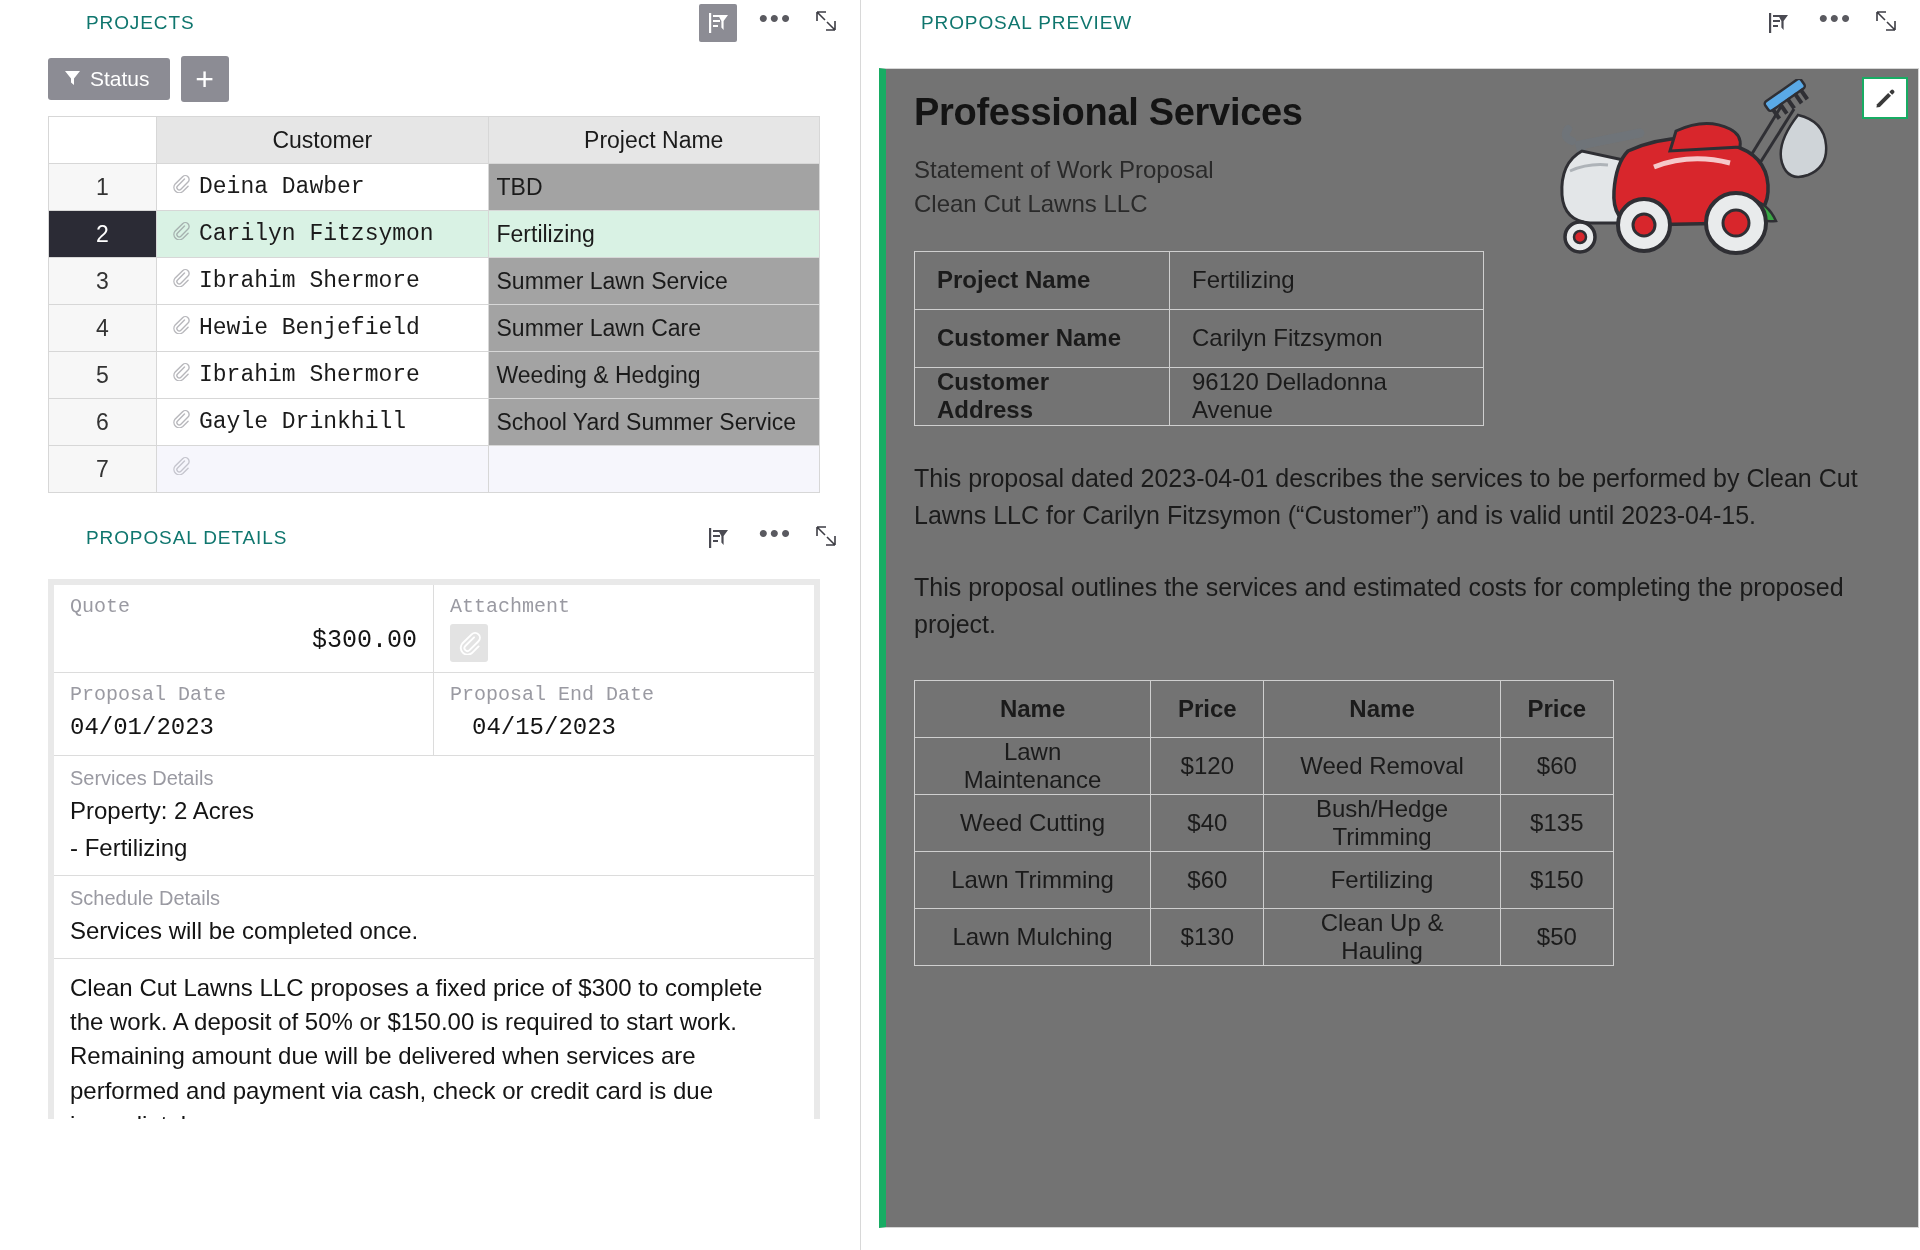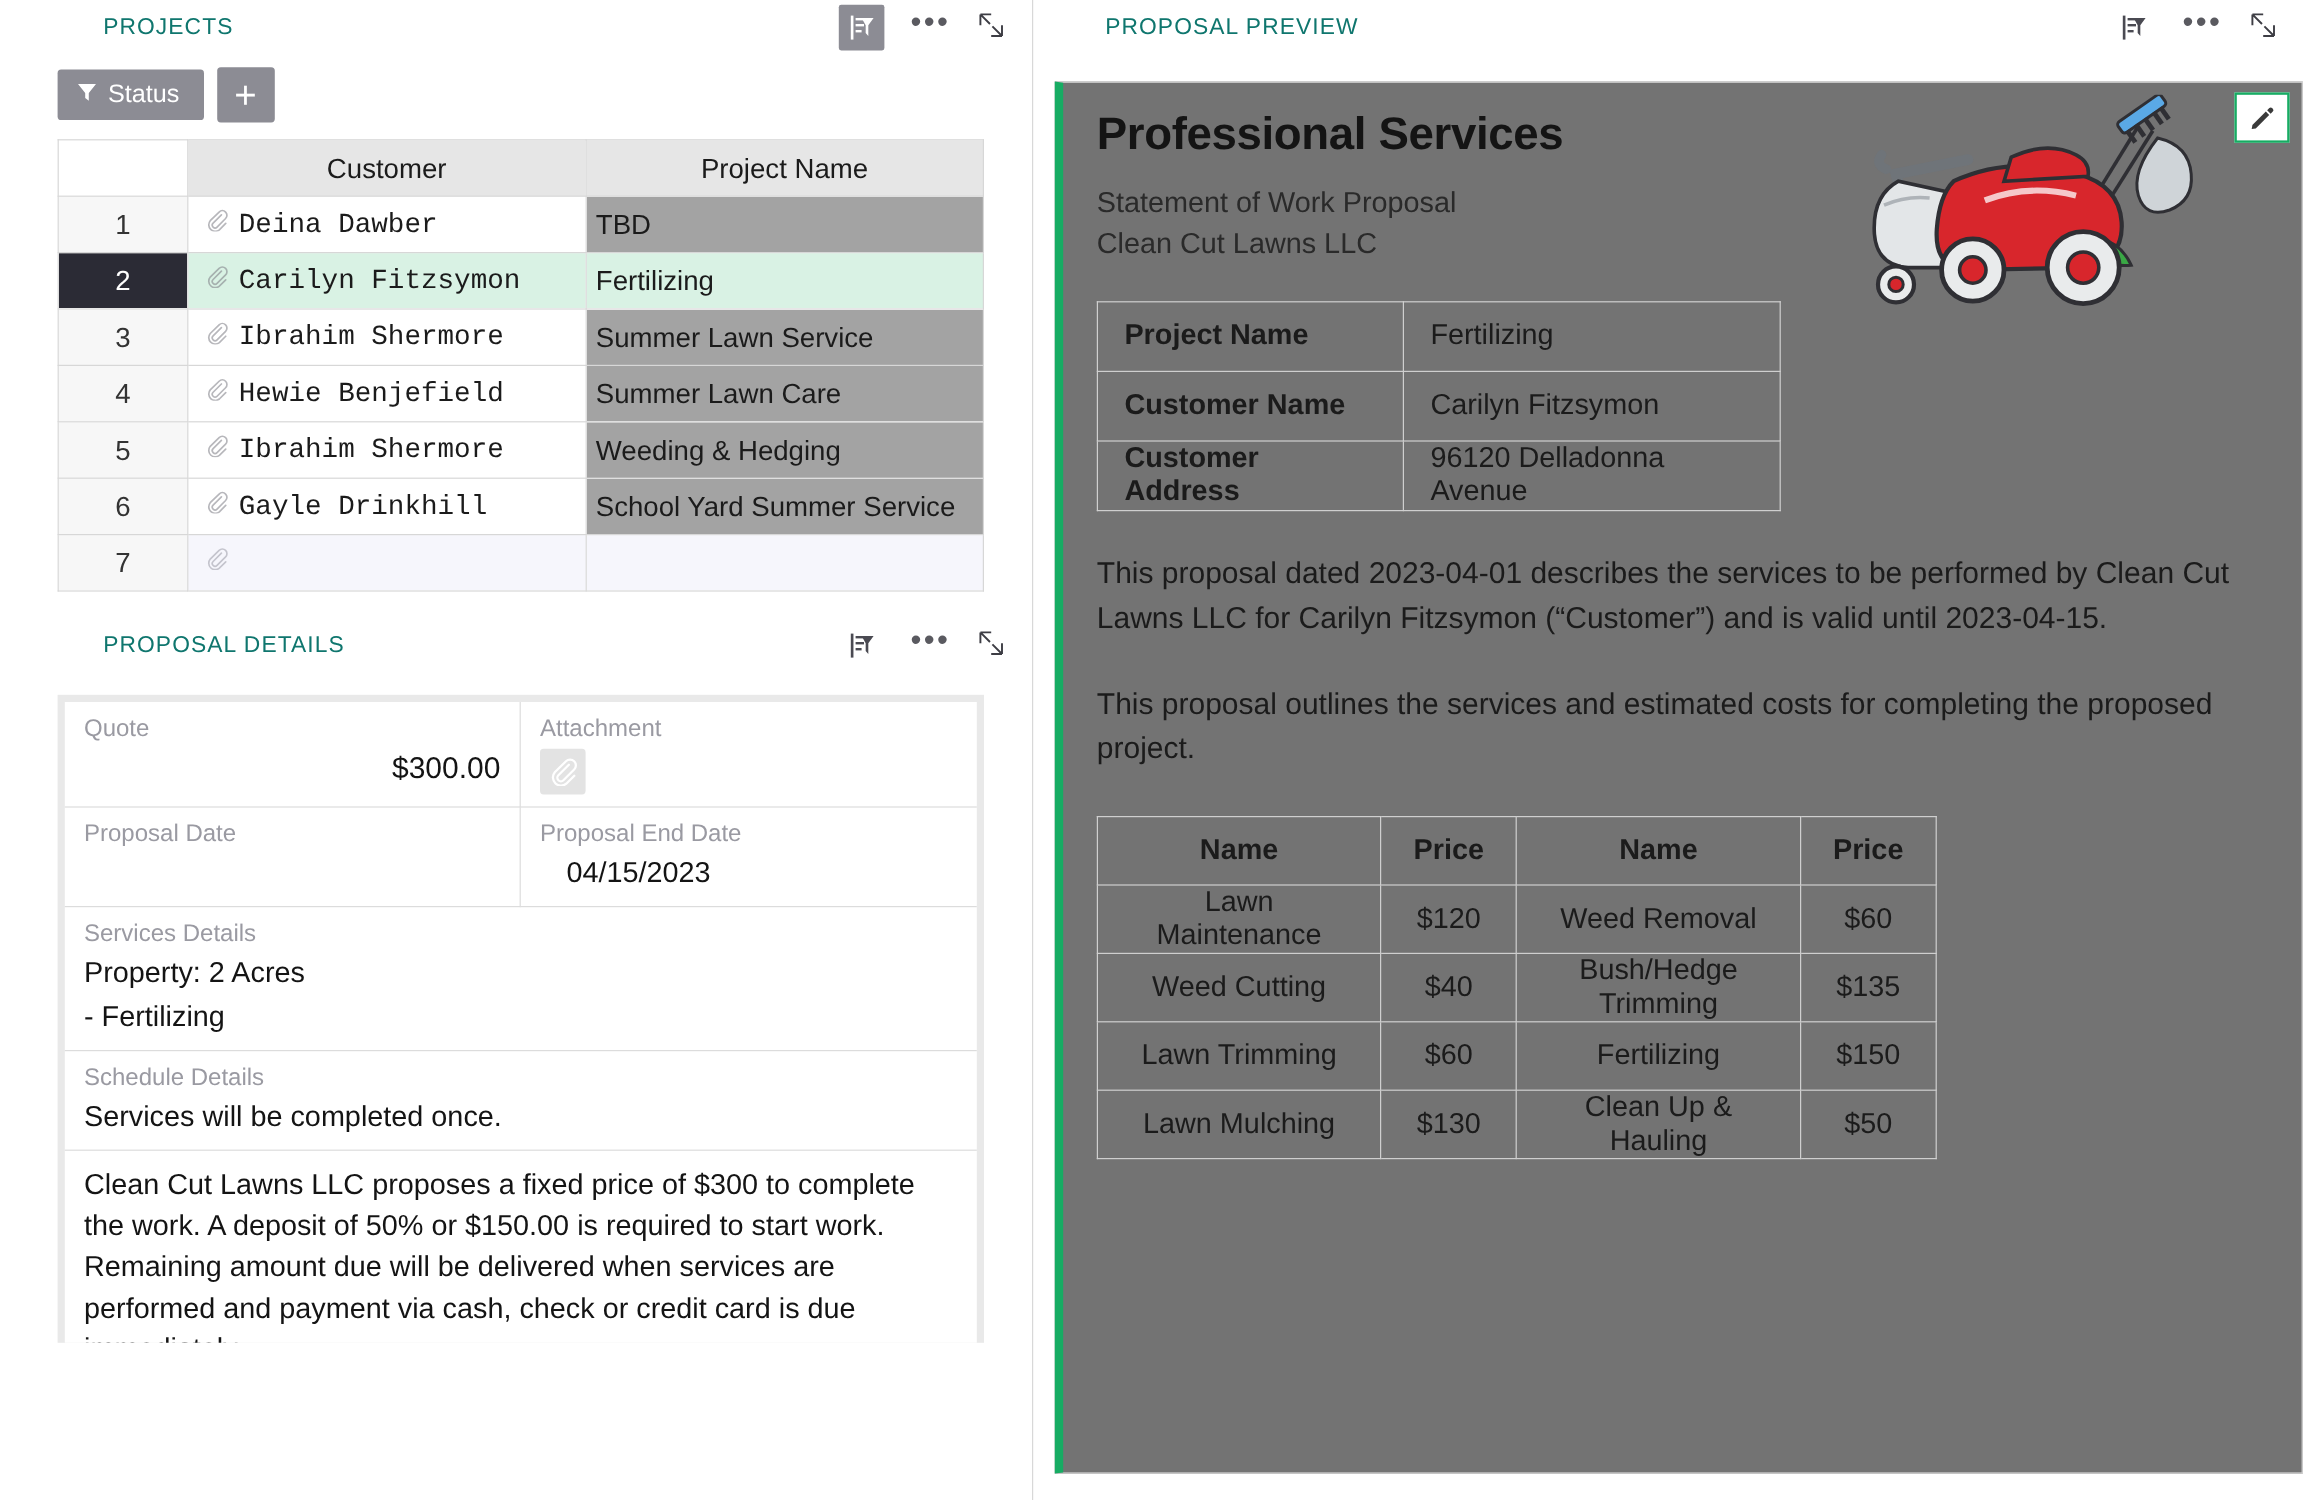--- a/index.html
+++ b/index.html
@@ -82,21 +82,21 @@
 
   
   .details-wrap { margin: 18px 0 0 48px; width: 772px; }
   .card {
     background: #e9e9e9; padding: 6px;
     height: 540px; overflow: hidden;
   }
   .card-inner { background: #ffffff; }
   .frow { display: flex; }
   .fcell { border-bottom: 1px solid #dcdcdc; padding: 9px 16px 10px 16px; min-height: 62px; }
-  .fcell.half { width: 50%; }
+  .fcell.half { width: 50%; font-family: Liberation Mono, monospace; }
   .fcell.half.left { border-right: 1px solid #dcdcdc; }
   .fcell.full { width: 100%; }
   .flabel { font-size: 20px; color: #9a9aa2; font-weight: 400; line-height: 1.3; }
   .fval { font-size: 24px; color: #141414; line-height: 1.42; margin-top: 3px; }
   .fval.money { text-align: right; font-size: 25px; }
   .fval.indent { padding-left: 22px; }
   .clip-box {
     width: 38px; height: 38px; background: #e3e3e3; border-radius: 3px;
     display: flex; align-items: center; justify-content: center; margin-top: 4px;
   }
@@ -335,20 +335,21 @@
                 <svg width="24" height="24" viewBox="0 0 19 19">
                     <path d="M13.5 5 L6.6 11.9 a2.3 2.3 0 0 0 3.3 3.3 l7.1-7.1 a3.8 3.8 0 0 0-5.4-5.4 L4.2 9.9 a5.4 5.4 0 0 0 7.6 7.6 l5.3-5.3" stroke="#ffffff" stroke-width="1.5" fill="none" stroke-linecap="round"></path>
                   </svg>
               </div>
             </div>
           </div>
 
           <div class="frow">
             <div class="fcell half left">
               <div class="flabel">Proposal Date</div>
+              <div class="fval">04/01/2023</div>
             </div>
             <div class="fcell half">
               <div class="flabel">Proposal End Date</div>
               <div class="fval indent">04/15/2023</div>
             </div>
           </div>
 
           <div class="frow">
             <div class="fcell full">
               <div class="flabel">Services Details</div>

